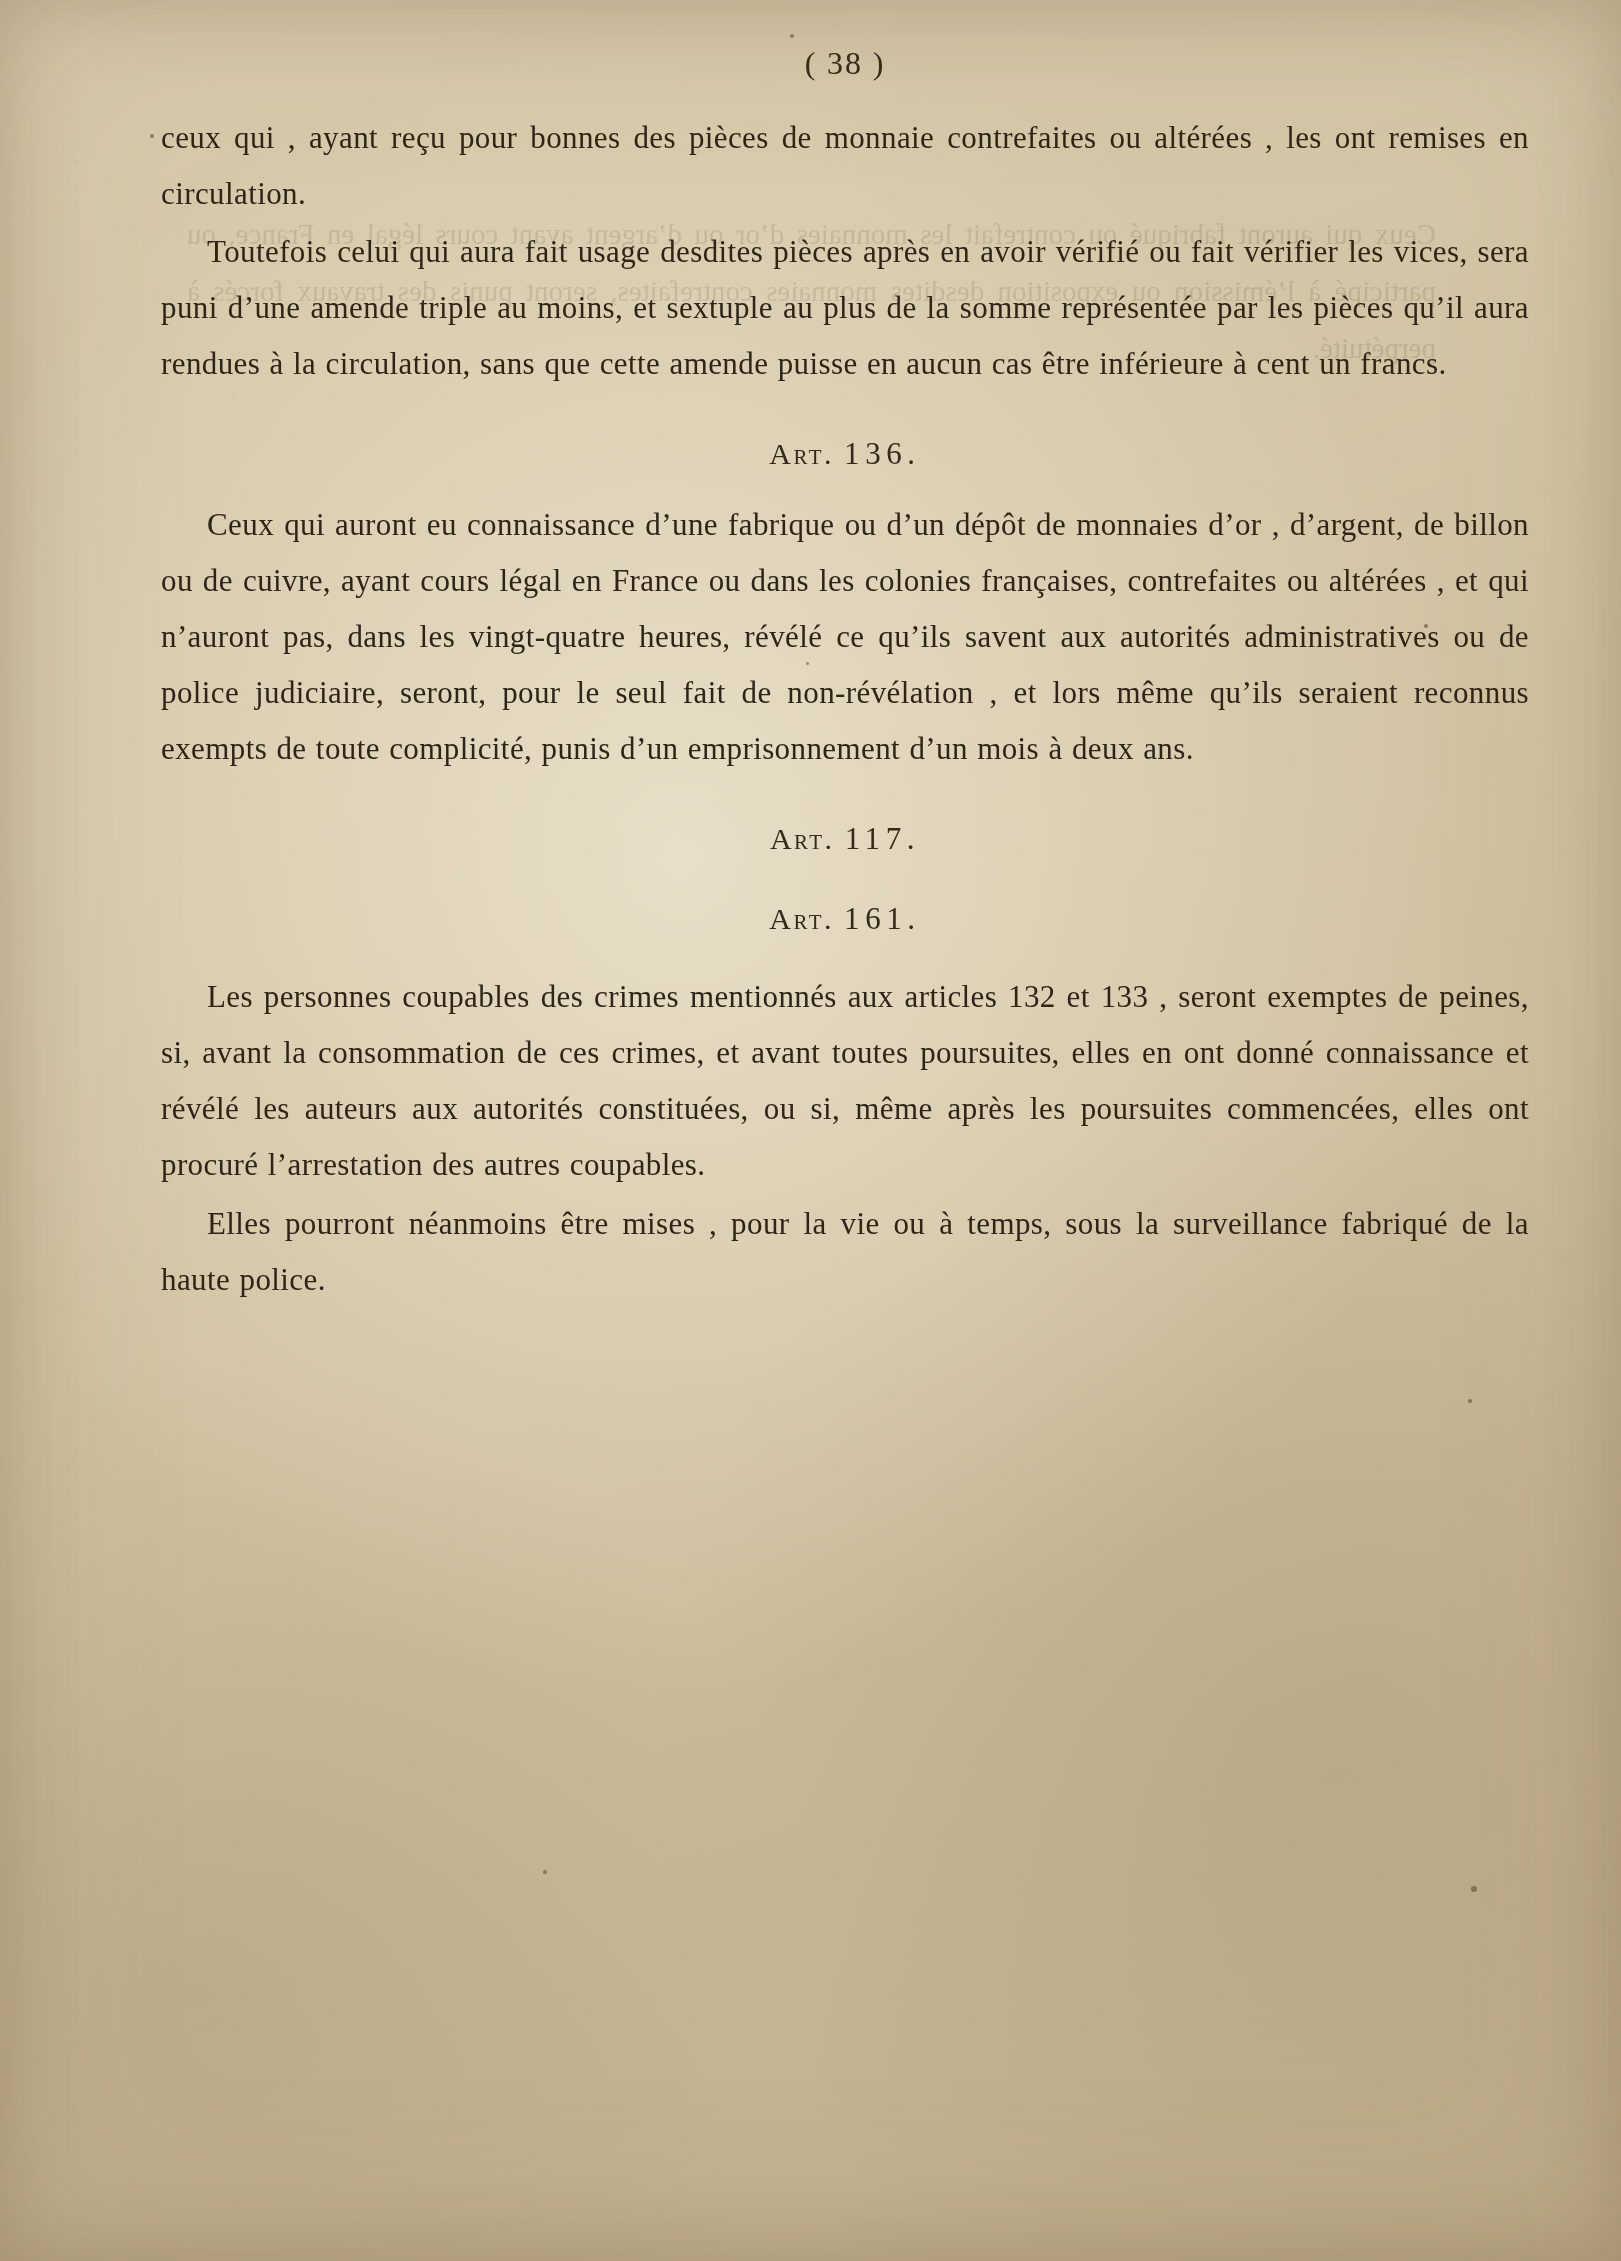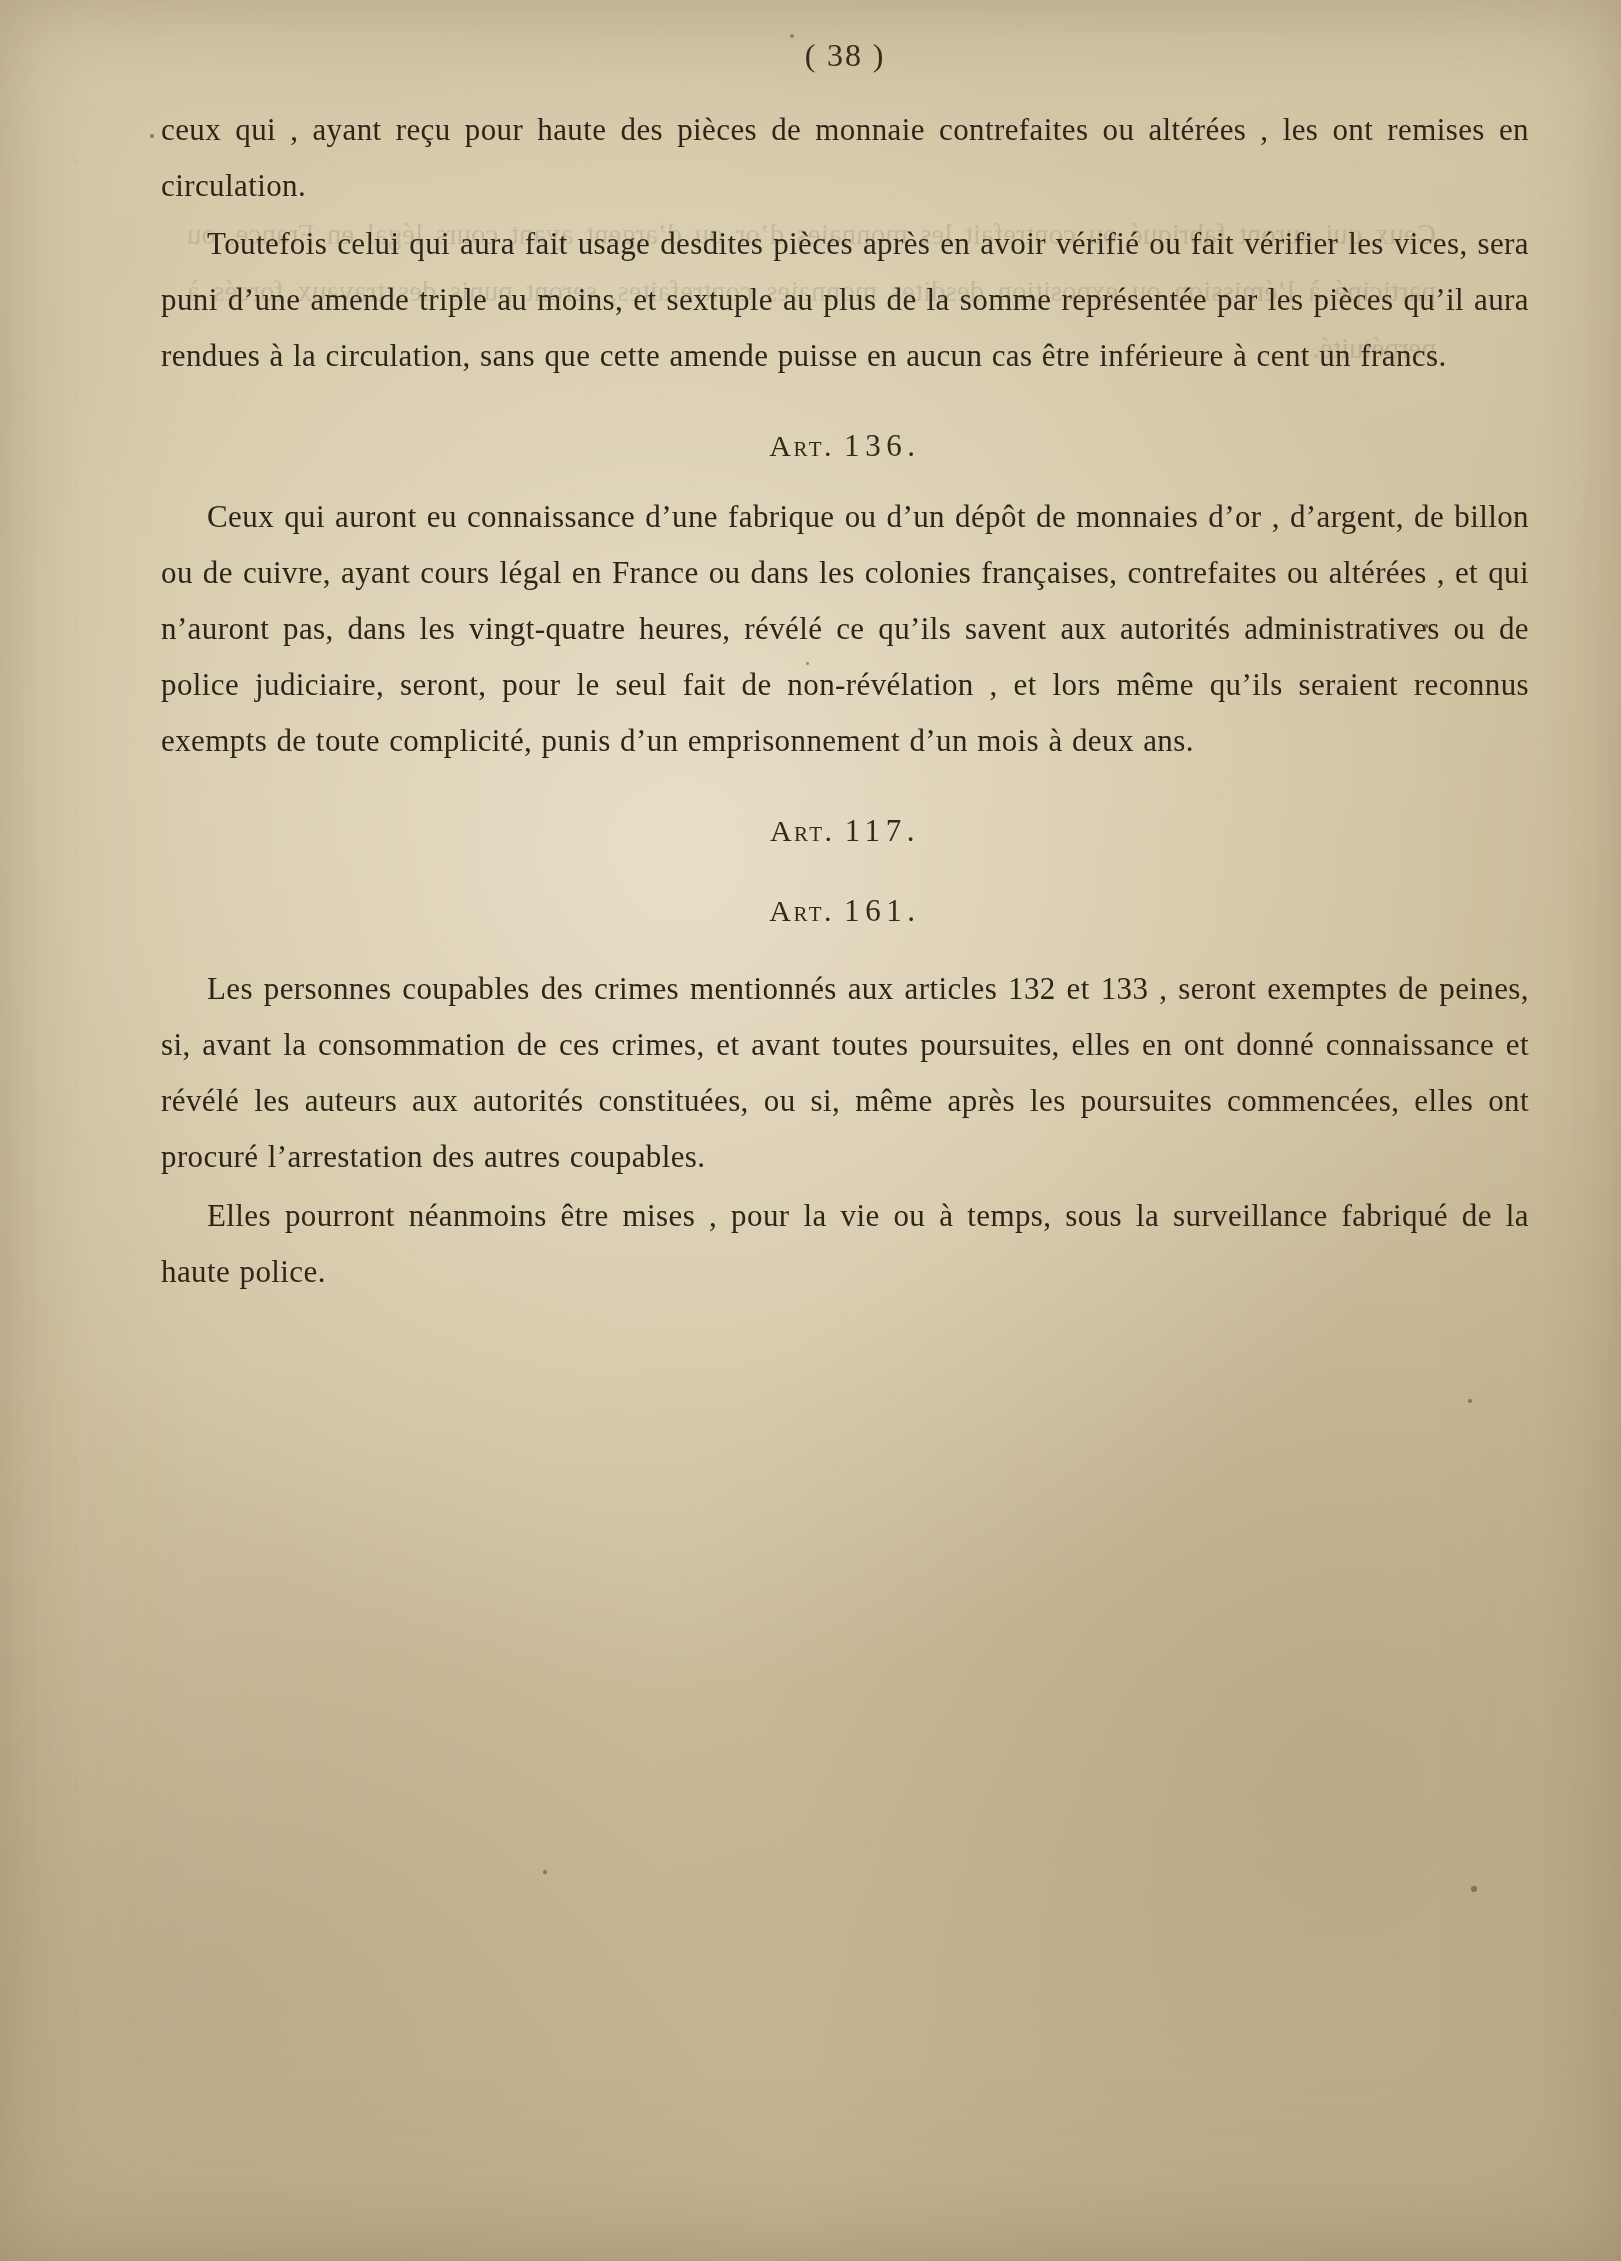--- a/index.html
+++ b/index.html
@@ -67,21 +67,21 @@
     font-size: 29px;
     line-height: 57px;
     text-align: justify;
     filter: blur(0.4px);
   }
 
   
   #content {
     position: absolute;
     left: 161px;
-    top: 37px;
+    top: 45px;
     width: 1368px;
     color: #2f2619;
   }
 
   .folio {
     text-align: center;
     font-size: 32px;
     letter-spacing: 1.9px;
     margin: 0 0 27.5px 0;
     color: #332a1c;
@@ -128,21 +128,21 @@
 <div id="page">
 
   <div id="grain"></div>
 
   <div id="showthrough">Ceux qui auront fabriqué ou contrefait les monnaies d’or ou d’argent ayant cours légal en France, ou participé à l’émission ou exposition desdites monnaies contrefaites, seront punis des travaux forcés à perpétuité.</div>
 
   <div id="content">
 
     <div class="folio">( 38 )</div>
 
-    <p class="para">ceux qui , ayant reçu pour haute des pièces de monnaie contrefaites ou altérées , les ont remises en circulation.</p>
+    <p class="para">ceux qui , ayant reçu pour bonnes des pièces de monnaie contrefaites ou altérées , les ont remises en circulation.</p>
 
     <p class="para indent">Toutefois celui qui aura fait usage desdites pièces après en avoir vérifié ou fait vérifier les vices, sera puni d’une amende triple au moins, et sextuple au plus de la somme représentée par les pièces qu’il aura rendues à la circulation, sans que cette amende puisse en aucun cas être inférieure à cent un francs.</p>
 
     <h2 class="artnum">
       <span>Art.</span>
       <span class="digits">136.</span>
     </h2>
 
     <p class="para indent">Ceux qui auront eu connaissance d’une fabrique ou d’un dépôt de monnaies d’or , d’argent, de billon ou de cuivre, ayant cours légal en France ou dans les colonies françaises, contrefaites ou altérées , et qui n’auront pas, dans les vingt-quatre heures, révélé ce qu’ils savent aux autorités administratives ou de police judiciaire, seront, pour le seul fait de non-révélation , et lors même qu’ils seraient reconnus exempts de toute complicité, punis d’un emprisonnement d’un mois à deux ans.</p>
 

